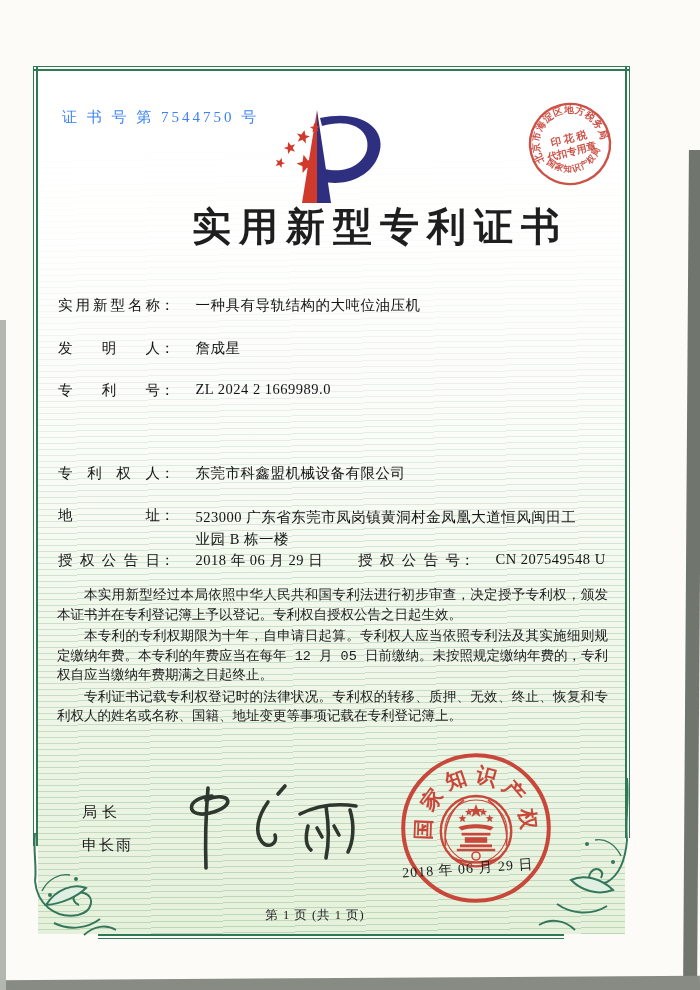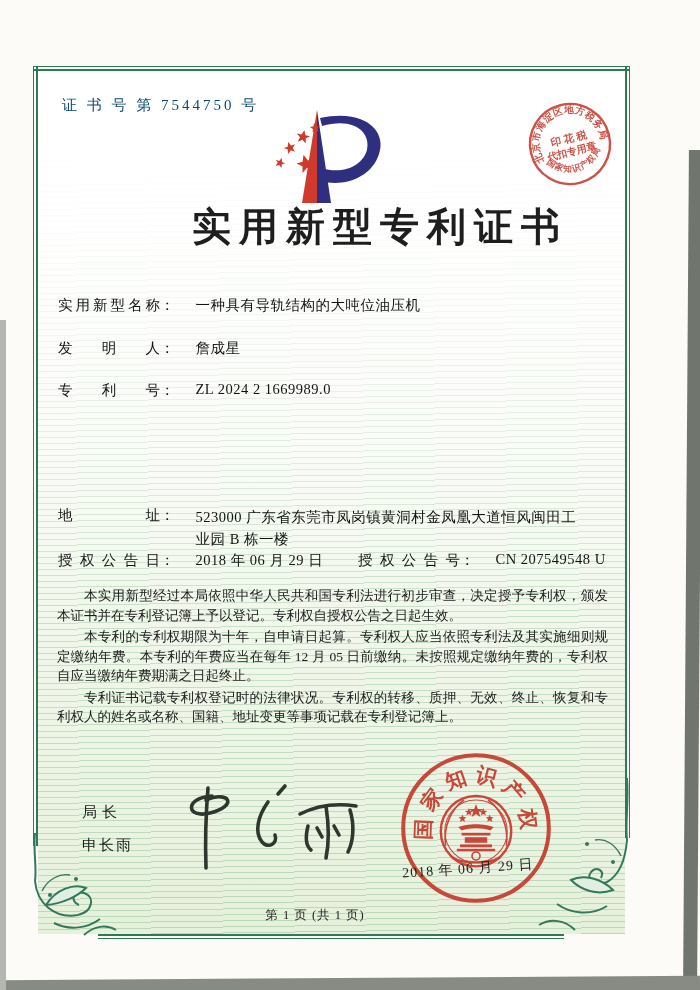--- a/index.html
+++ b/index.html
@@ -21,34 +21,34 @@
 
   
   .guilloche {
     position:absolute; left:38px; top:71px; width:587px; height:863px;
     background:
       linear-gradient(180deg, rgba(255,255,255,1) 0%, rgba(255,255,255,.92) 18%, rgba(255,255,255,.6) 38%, rgba(255,255,255,.15) 62%, rgba(255,255,255,0) 100%),
       repeating-linear-gradient(179.2deg, rgba(122,176,132,.4) 0 1px, rgba(255,255,255,0) 1px 6px),
       linear-gradient(180deg, #fdfdf9 0%, #f4f9ef 45%, #e6f1db 100%);
   }
 
-  .cert-number { position:absolute; left:62px; top:96px; font-size:15px; letter-spacing:3px; color:#0c4a6e; }
+  .cert-number { position:absolute; left:62px; top:108px; font-size:15px; letter-spacing:3px; color:#3b82f6; }
 
   .title { position:absolute; left:33px; top:200px; width:694px; text-align:center;
            font-size:39px; font-weight:bold; letter-spacing:8px; color:#1e1e1e; }
 
   .field-row { position:absolute; left:58px; font-size:14.5px; color:#141414; white-space:nowrap; }
   .f-label { display:inline-block; width:102px; text-align:justify; text-align-last:justify; vertical-align:top; }
   .f-value { display:inline-block; margin-left:21px; vertical-align:top; letter-spacing:.5px; }
   .f-value.wrap { white-space:normal; width:382px; line-height:22px; }
   .row2col .cell2 { position:absolute; left:300px; top:0; }
 
   .body-text { position:absolute; left:57px; top:586px; width:551px; font-size:13.5px;
                line-height:19.5px; color:#1c1c1c; text-align:justify; }
-  .body-text p { text-indent:2em; margin-bottom:2px; }
+  .body-text p { text-indent:2em; margin-bottom:2px;font-family:Liberation Mono, monospace; }
 
   .signer-title { position:absolute; left:82px; top:803px; font-size:15px; letter-spacing:5px; color:#1a1a1a; }
   .signer-name  { position:absolute; left:82px; top:836px; font-size:15px; letter-spacing:2px; color:#1a1a1a; }
 
   .signature { position:absolute; left:172px; top:780px; }
 
   .seal { position:absolute; left:396px; top:748px; opacity:.92; }
   .seal-date { position:absolute; left:402px; top:860px; font-size:14px; letter-spacing:1px;
                color:#1d1d1d; transform:rotate(-4deg); white-space:nowrap; }
 
@@ -101,20 +101,23 @@
   <div class="title">实用新型专利证书</div>
 
   <div class="field-row" style="top:296px">
     <span class="f-label">实用新型名称</span><span>：</span><span class="f-value">一种具有导轨结构的大吨位油压机</span>
   </div>
   <div class="field-row" style="top:339px">
     <span class="f-label">发明人</span><span>：</span><span class="f-value">詹成星</span>
   </div>
   <div class="field-row" style="top:381px">
     <span class="f-label">专利号</span><span>：</span><span class="f-value">ZL 2024 2 1669989.0</span>
+  </div>
+  <div class="field-row" style="top:464px">
+    <span class="f-label">专利权人</span><span>：</span><span class="f-value">东莞市科鑫盟机械设备有限公司</span>
   </div>
   <div class="field-row" style="top:506px">
     <span class="f-label">地址</span><span>：</span><span class="f-value wrap">523000 广东省东莞市凤岗镇黄洞村金凤凰大道恒风闽田工业园 B 栋一楼</span>
   </div>
   <div class="field-row row2col" style="top:551px">
     <span>
       <span class="f-label">授权公告日</span><span>：</span><span class="f-value">2018 年 06 月 29 日</span>
     </span>
     <span class="cell2">
       <span class="f-label">授权公告号</span><span>：</span><span class="f-value">CN 207549548 U</span>

